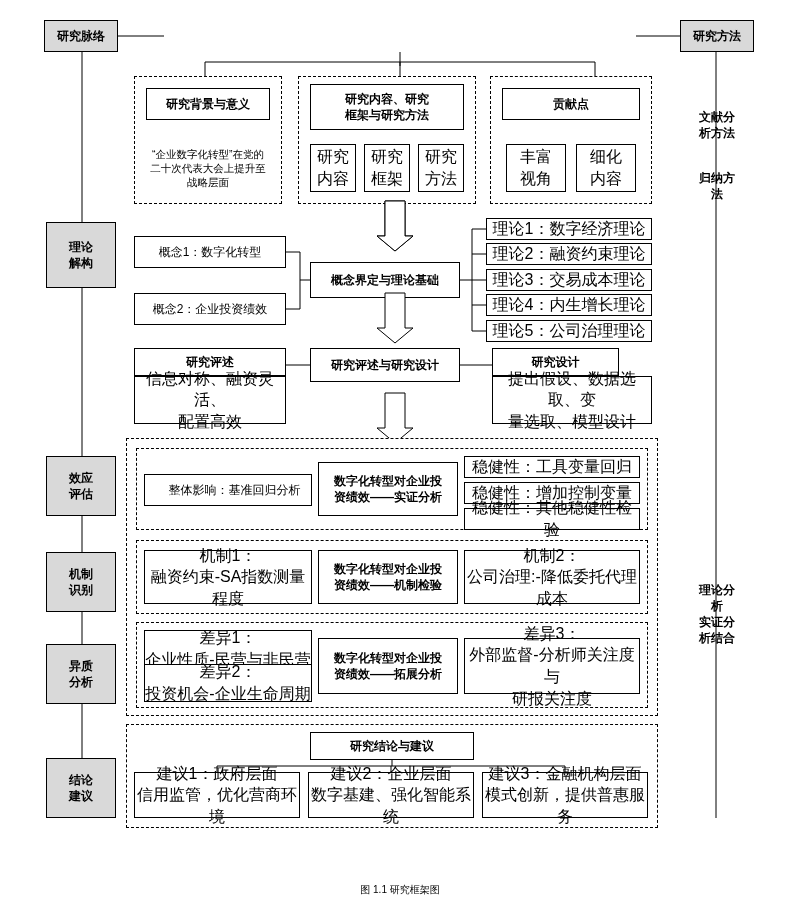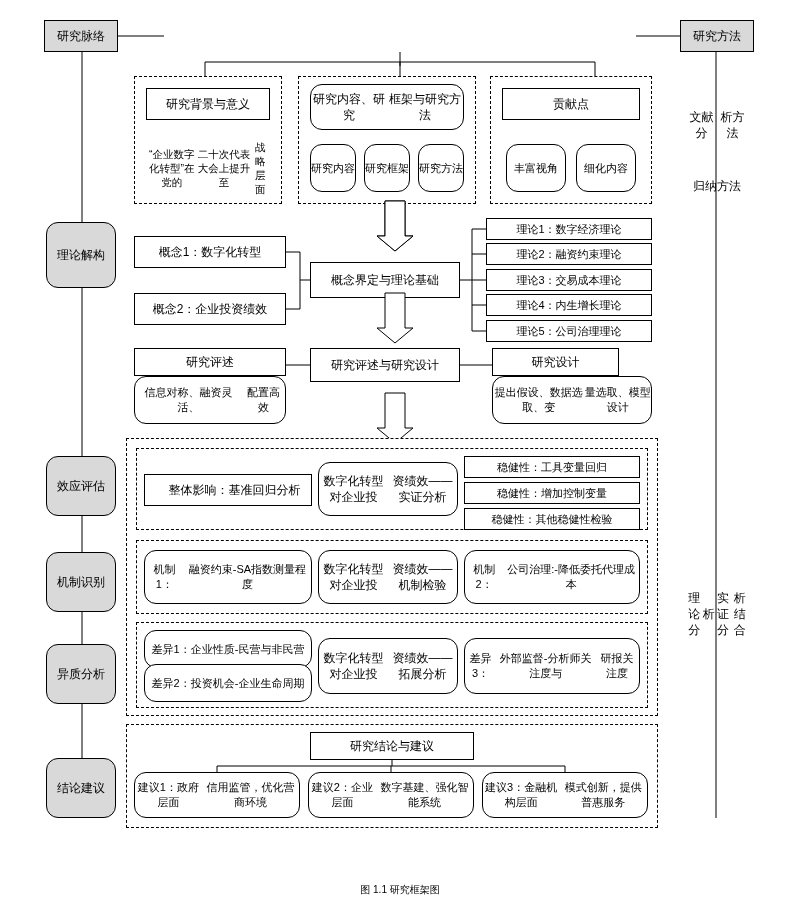--- a/index.html
+++ b/index.html
@@ -18,26 +18,26 @@
     position:absolute;
     box-sizing:border-box;
     display:flex;align-items:center;justify-content:center;
     text-align:center;
     line-height:1.35;
   }
   .solid{border:1px solid #000;background:#fff;}
   .dashed{border:1px dashed #000;background:#fff;}
   .gray{background:#d9d9d9;border:1px solid #000;}
   .gray-light{background:#e8e8e8;border:1px solid #000;}
-  .bold{font-weight:normal;}
+  .bold{font-weight:bold;}
   .t12{font-size:12px;}
-  .t11{font-size:11px;}
+  .t11{font-size:16px;}
   .t105{font-size:10.5px;}
   .t14{font-size:14px;}
-  .col{flex-direction:row;border-radius:12px;}
+  .col{flex-direction:column;}
   .caption{
     position:absolute;
     width:100%;
     text-align:center;
     font-size:10px;
     margin-top:17px;
   }
   svg.lines{position:absolute;left:0;top:0;width:800px;height:902px;pointer-events:none;}
   .pad{padding:2px 4px;}
 </style>

